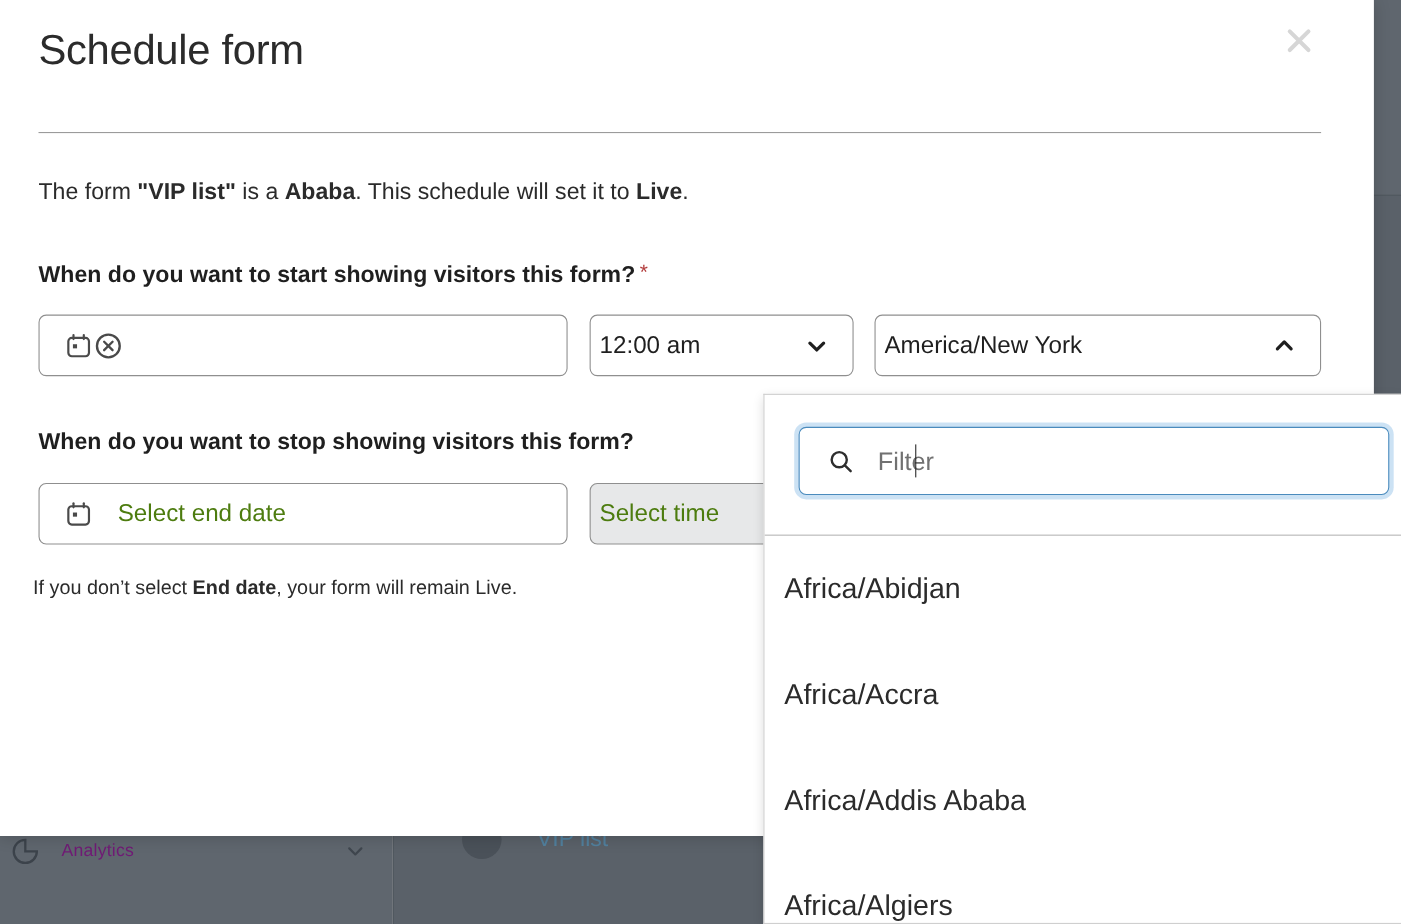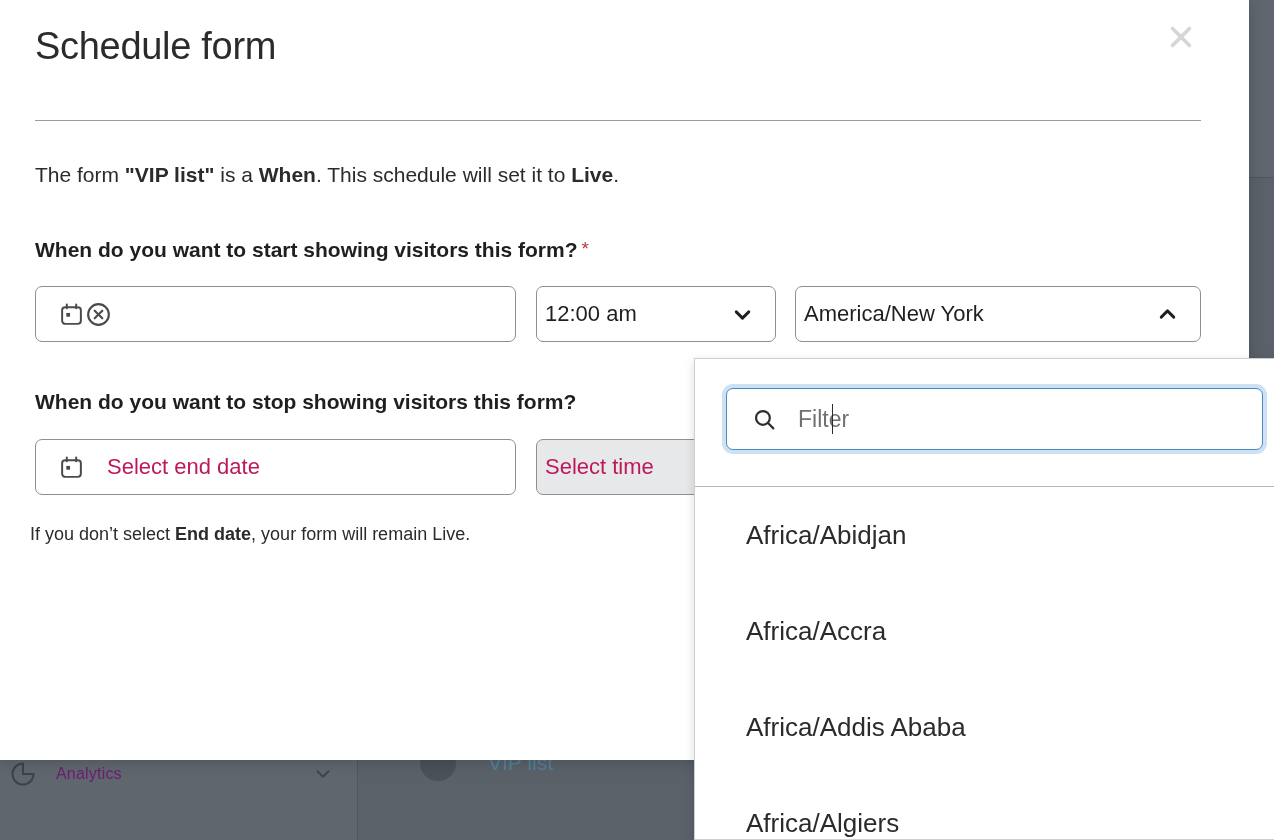--- a/index.html
+++ b/index.html
@@ -194,21 +194,21 @@
     display: flex; align-items: center; justify-content: center;
     color: #4a4a4a;
   }
   .ctl-value {
     flex: 1;
     margin-left: 23px;
     padding-right: 10px;
     white-space: nowrap;
     overflow: hidden;
   }
-  .ctl-value.placeholder { color: #be185d; }
+  .ctl-value.placeholder { color: #4d7c0f; }
   .ctl-value.pad-left { margin-left: 8px; }
 
   .clear-icon {
     flex: 0 0 auto;
     margin-right: 20px;
     width: 28px; height: 28px;
     display: flex; align-items: center; justify-content: center;
     color: #4a4a4a;
     cursor: pointer;
   }
@@ -290,21 +290,21 @@
   .tz-list {
     position: absolute;
     left: 0; top: 128px;
     width: 580px; bottom: 0;
     overflow: hidden;
   }
   .tz-option {
     height: 96px;
     display: flex;
     align-items: center;
-    padding-left: 51px;
+    padding-left: 18px;
     font-size: 26px;
     color: #2b2b2b;
     cursor: pointer;
     white-space: nowrap;
   }
 </style>
 </head>
 <body>
 
 <div id="root">
@@ -341,21 +341,21 @@
 
     <button class="modal-close" aria-label="Close">
       <svg width="34" height="34" viewBox="0 0 24 24" fill="none" stroke="currentColor" stroke-width="2.6" stroke-linecap="round">
         <line x1="6" y1="6" x2="18" y2="18"></line>
         <line x1="18" y1="6" x2="6" y2="18"></line>
       </svg>
     </button>
 
     <div class="modal-divider"></div>
 
-    <div class="intro-text"><span>The form </span><b>"VIP list"</b><span> is a </span><b>When</b><span>. This schedule will set it to </span><b>Live</b><span>.</span></div>
+    <div class="intro-text"><span>The form </span><b>"VIP list"</b><span> is a </span><b>Ababa</b><span>. This schedule will set it to </span><b>Live</b><span>.</span></div>
 
     <div class="field-label start"><span>When do you want to start showing visitors this form?</span><span class="req-star">*</span></div>
 
     <div class="ctl date-field-start">
       <span class="cal-icon">
         <svg width="25" height="25" viewBox="0 0 24 24" fill="none" stroke="currentColor" stroke-width="1.9" stroke-linecap="round" stroke-linejoin="round">
           <rect x="3" y="5" width="18" height="16" rx="3"></rect>
           <line x1="7.5" y1="2.5" x2="7.5" y2="6"></line>
           <line x1="16.5" y1="2.5" x2="16.5" y2="6"></line>
           <rect x="7" y="10.5" width="3.6" height="3.6" fill="currentColor" stroke="none"></rect>

